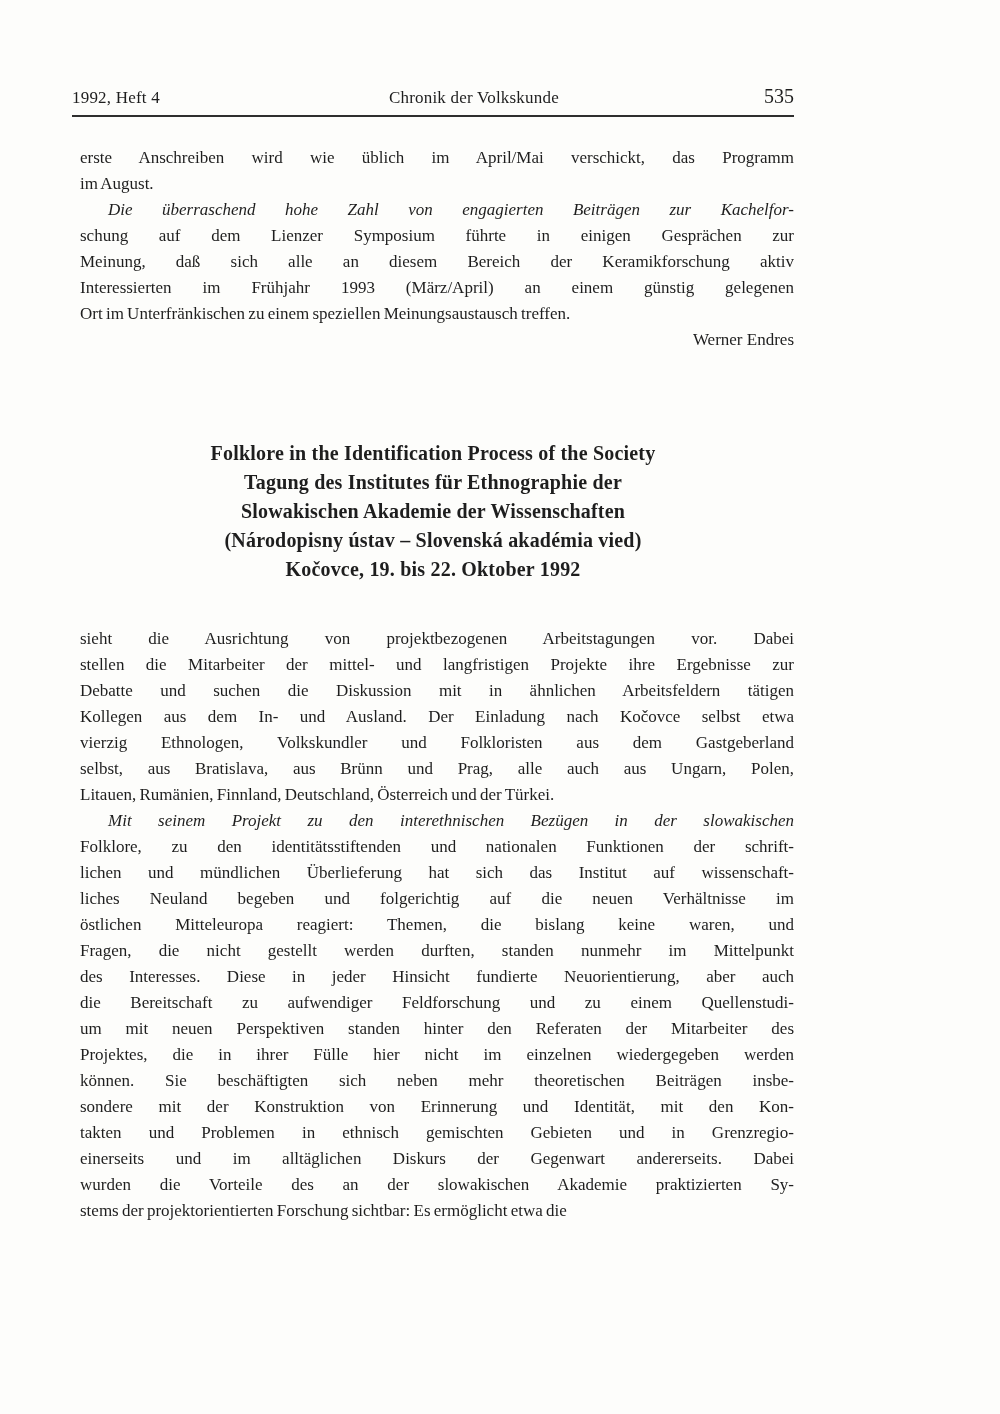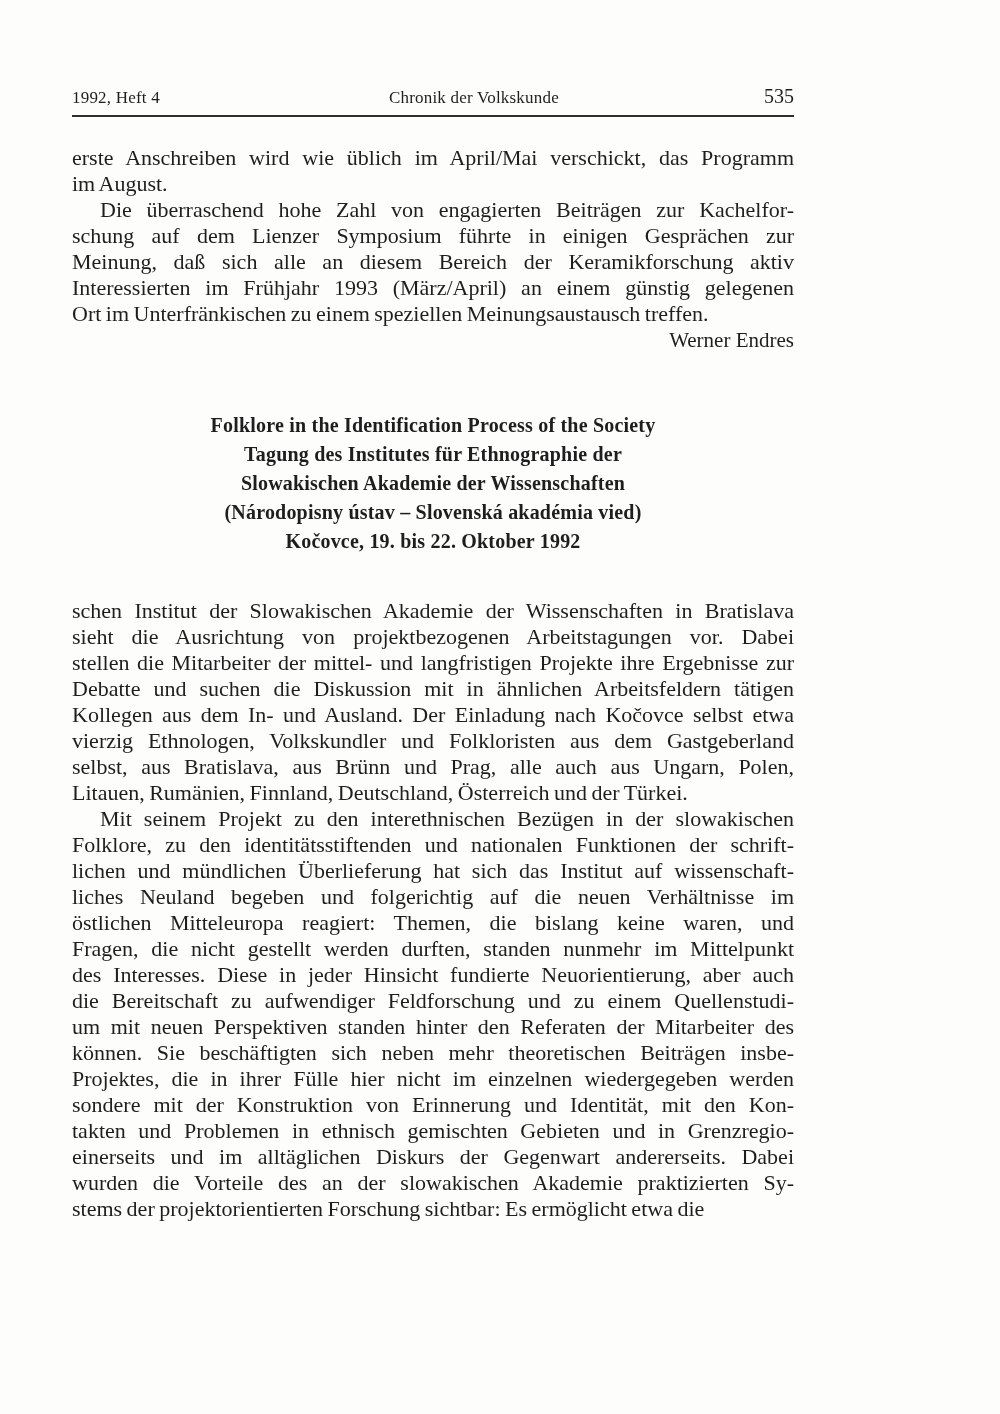--- a/index.html
+++ b/index.html
@@ -28,36 +28,37 @@
   .header .issue   { font-size: 17px; letter-spacing: 0.2px; }
   .header .journal { font-size: 17px; letter-spacing: 0.2px; margin-left: 24px; }
   .header .pageno  { font-size: 20px; margin-top: 28px; }
   .rule {
     margin-top: 7px;
     height: 2px;
     background: #2e2e2e;
   }
   .body-text { margin-top: 28px; }
   .line {
-    font-size: 22px;
+    font-size: 17px;
     line-height: 26px;
     text-align: justify;
     text-align-last: justify;
     word-spacing: -1px;
     white-space: normal;
+    margin-left: 8px;
   }
   .line.last { text-align-last: left; }
-  .line.indent { text-indent: 28px; }
+  .line.indent { text-indent: 28px; font-style: italic; }
   .signature {
-    font-size: 21px;
+    font-size: 17px;
     line-height: 26px;
     text-align: right;
   }
   .heading {
-    margin-top: 58px;
+    margin-top: 86px;
     margin-bottom: 42px;
     text-align: center;
   }
   .heading-line {
     font-size: 20px;
     font-weight: bold;
     line-height: 29px;
     letter-spacing: 0.2px;
   }
   .stray-mark {
@@ -97,41 +98,40 @@
         </div>
         <div class="signature">Werner Endres</div>
         <div class="heading">
           <div class="heading-line">Folklore in the Identification Process of the Society</div>
           <div class="heading-line">Tagung des Institutes für Ethnographie der</div>
           <div class="heading-line">Slowakischen Akademie der Wissenschaften</div>
           <div class="heading-line">(Národopisny ústav – Slovenská akadémia vied)</div>
           <div class="heading-line">Kočovce, 19. bis 22. Oktober 1992</div>
         </div>
         <div class="paragraph">
-          <div class="line">schen Institut der Slowakischen Akademie der Wissenschaften in Bratislava</div>
           <div class="line">sieht die Ausrichtung von projektbezogenen Arbeitstagungen vor. Dabei</div>
           <div class="line">stellen die Mitarbeiter der mittel- und langfristigen Projekte ihre Ergebnisse zur</div>
           <div class="line">Debatte und suchen die Diskussion mit in ähnlichen Arbeitsfeldern tätigen</div>
           <div class="line">Kollegen aus dem In- und Ausland. Der Einladung nach Kočovce selbst etwa</div>
           <div class="line">vierzig Ethnologen, Volkskundler und Folkloristen aus dem Gastgeberland</div>
           <div class="line">selbst, aus Bratislava, aus Brünn und Prag, alle auch aus Ungarn, Polen,</div>
           <div class="line last">Litauen, Rumänien, Finnland, Deutschland, Österreich und der Türkei.</div>
         </div>
         <div class="paragraph">
           <div class="line indent">Mit seinem Projekt zu den interethnischen Bezügen in der slowakischen</div>
           <div class="line">Folklore, zu den identitätsstiftenden und nationalen Funktionen der schrift-</div>
           <div class="line">lichen und mündlichen Überlieferung hat sich das Institut auf wissenschaft-</div>
           <div class="line">liches Neuland begeben und folgerichtig auf die neuen Verhältnisse im</div>
           <div class="line">östlichen Mitteleuropa reagiert: Themen, die bislang keine waren, und</div>
           <div class="line">Fragen, die nicht gestellt werden durften, standen nunmehr im Mittelpunkt</div>
           <div class="line">des Interesses. Diese in jeder Hinsicht fundierte Neuorientierung, aber auch</div>
           <div class="line">die Bereitschaft zu aufwendiger Feldforschung und zu einem Quellenstudi-</div>
           <div class="line">um mit neuen Perspektiven standen hinter den Referaten der Mitarbeiter des</div>
+          <div class="line">Projektes, die in ihrer Fülle hier nicht im einzelnen wiedergegeben werden</div>
           <div class="line">können. Sie beschäftigten sich neben mehr theoretischen Beiträgen insbe-</div>
-          <div class="line">Projektes, die in ihrer Fülle hier nicht im einzelnen wiedergegeben werden</div>
           <div class="line">sondere mit der Konstruktion von Erinnerung und Identität, mit den Kon-</div>
           <div class="line">takten und Problemen in ethnisch gemischten Gebieten und in Grenzregio-</div>
           <div class="line">einerseits und im alltäglichen Diskurs der Gegenwart andererseits. Dabei</div>
           <div class="line">wurden die Vorteile des an der slowakischen Akademie praktizierten Sy-</div>
           <div class="line last">stems der projektorientierten Forschung sichtbar: Es ermöglicht etwa die</div>
         </div>
       </div>
 
   </div>
 

